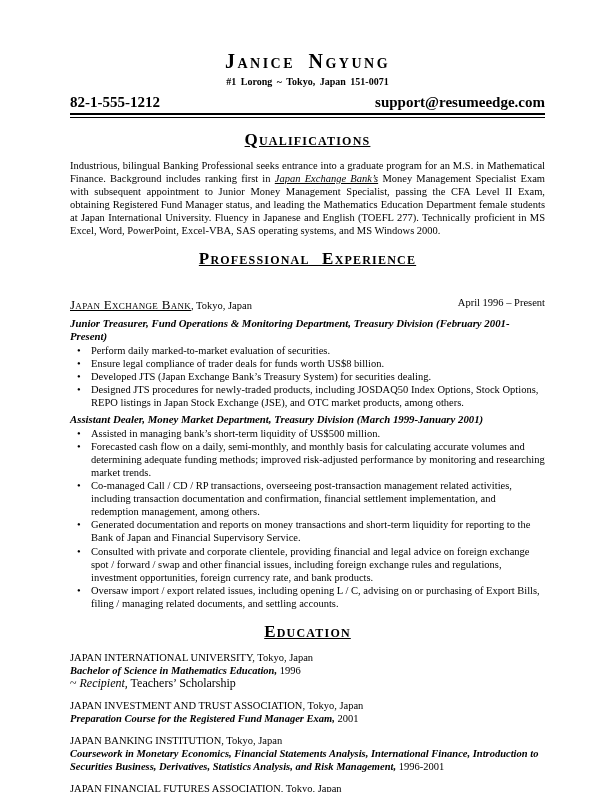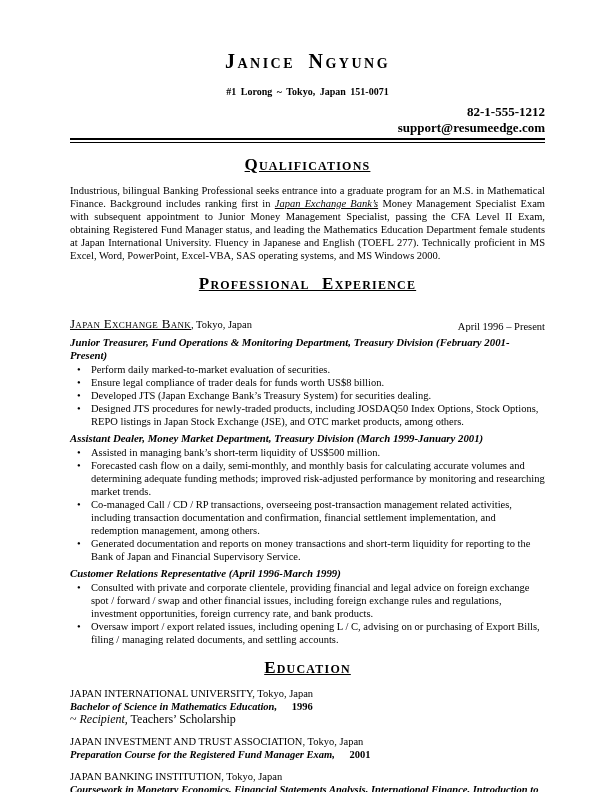--- a/index.html
+++ b/index.html
@@ -19,31 +19,30 @@
     font-variant: small-caps;
     font-size: 20px;
     letter-spacing: 2.5px;
     word-spacing: 6px;
     line-height: 1.1;
   }
   .address {
     text-align: center;
     font-weight: bold;
     font-size: 10px;
-    margin-top: 14px;
+    margin-top: 4px;
     word-spacing: 2px;
   }
   .contact-row {
     display: flex;
     justify-content: space-between;
     align-items: flex-end;
     font-weight: bold;
-    font-size: 13px;
+    font-size: 15px;
     margin-top: 7px;
-    flex-direction: column;
   }
   .double-rule {
     margin-top: 2px;
     height: 5px;
     border-top: 2px solid #000;
     border-bottom: 1px solid #000;
   }
   
   .section-heading {
     text-align: center;
@@ -60,22 +59,22 @@
   .qual-text {
     font-size: 10.5px;
     line-height: 13px;
     text-align: justify;
     margin-top: 9px;
   }
   
   .company-row {
     display: flex;
     justify-content: space-between;
-    align-items: flex-end;
-    margin-top: 22px;
+    align-items: flex-start;
+    margin-top: 28px;
     font-size: 10.5px;
   }
   .company-name {
     font-variant: small-caps;
     font-size: 13px;
     text-decoration: underline;
     letter-spacing: 0.3px;
   }
   .dates { font-size: 10.5px; }
   
@@ -99,21 +98,21 @@
   ul.bullets li::before {
     content: "\2022";
     position: absolute;
     left: 7px;
     top: 0;
   }
   
   .edu-entry { margin-top: 9px; font-size: 10.5px; line-height: 13px; }
   .edu-entry:first-of-type { margin-top: 9px; }
   .edu-degree { font-weight: bold; font-style: italic; }
-  .edu-year { font-weight: bold; font-style: normal; margin-left: 12px; }
+  .edu-year { font-weight: normal; font-style: normal; }
   .edu-note { font-size: 12px; }
   .edu-note .it { font-style: italic; }
   i { font-style: italic; text-decoration: underline; }
 </style>
 </head>
 <body>
 
 <div class="page">
 
   <div>
@@ -152,21 +151,20 @@
     </ul>
 
     <div class="role-title">Assistant Dealer, Money Market Department, Treasury Division (March 1999-January 2001)</div>
     <ul class="bullets">
       <li>Assisted in managing bank’s short-term liquidity of US$500 million.</li>
       <li>Forecasted cash flow on a daily, semi-monthly, and monthly basis for calculating accurate volumes and determining adequate funding methods; improved risk-adjusted performance by monitoring and researching market trends.</li>
       <li>Co-managed Call / CD / RP transactions, overseeing post-transaction management related activities, including transaction documentation and confirmation, financial settlement implementation, and redemption management, among others.</li>
       <li>Generated documentation and reports on money transactions and short-term liquidity for reporting to the Bank of Japan and Financial Supervisory Service.</li>
     </ul>
 
-    <div class="role-title">Customer Relations Representative (April 1996-March 1999)</div>
     <ul class="bullets">
       <li>Consulted with private and corporate clientele, providing financial and legal advice on foreign exchange spot / forward / swap and other financial issues, including foreign exchange rules and regulations, investment opportunities, foreign currency rate, and bank products.</li>
       <li>Oversaw import / export related issues, including opening L / C, advising on or purchasing of Export Bills, filing / managing related documents, and settling accounts.</li>
     </ul>
   </div>
 
   <div>
     <div class="section-heading">
       <span class="hd">Education</span>
     </div>

